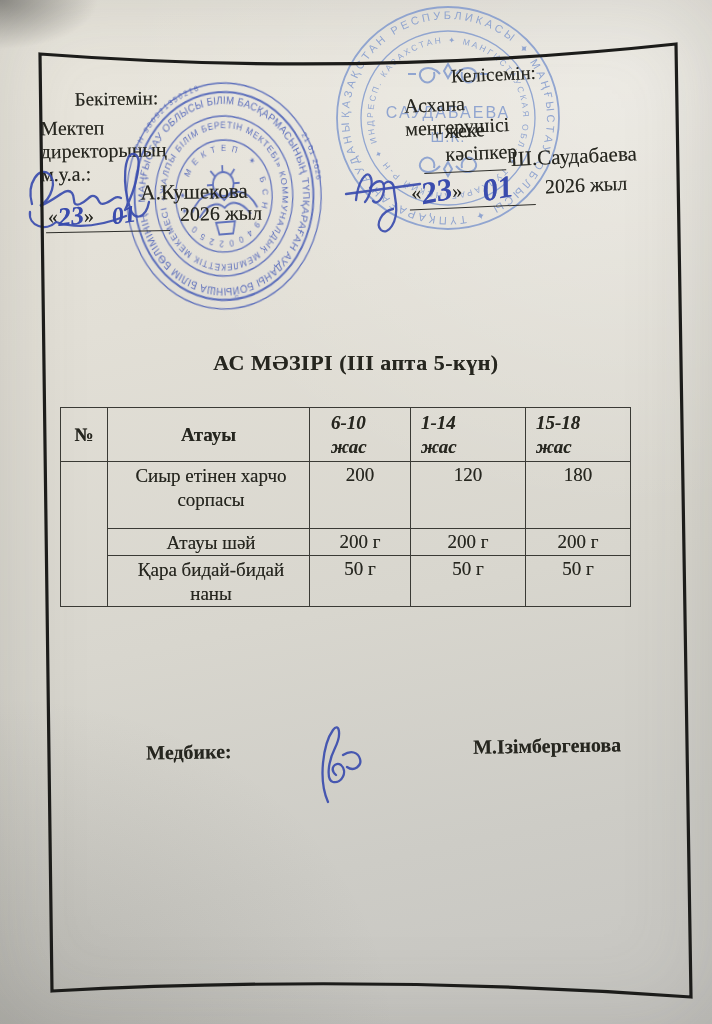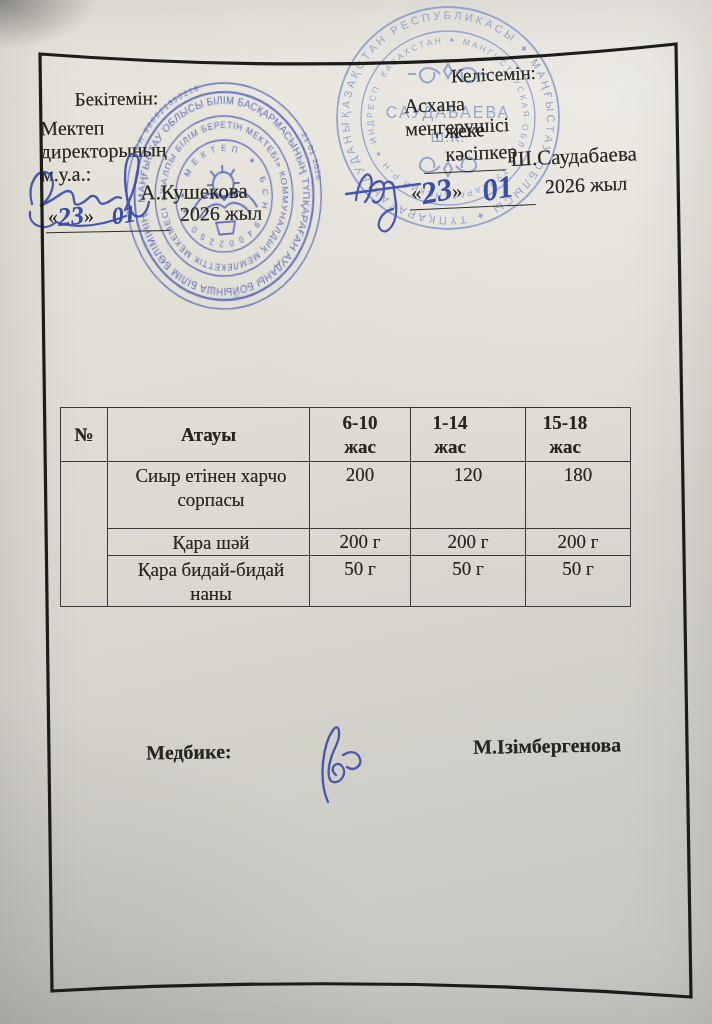--- a/index.html
+++ b/index.html
@@ -41,21 +41,21 @@
          letter-spacing:.5px;z-index:3;}
 
   
   .menu{position:absolute;left:60px;top:407px;z-index:3;border-collapse:collapse;
         table-layout:fixed;width:570px;font-size:19px;color:#26261f;}
   .menu th,.menu td{border:1.6px solid #3a3a35;overflow:hidden;}
   .menu col.c0{width:47px;} .menu col.c1{width:202px;}
   .menu col.c2{width:101px;} .menu col.c3{width:115px;} .menu col.c4{width:105px;}
   .menu thead tr{height:54px;}
   .menu th{font-weight:bold;vertical-align:middle;text-align:center;}
-  .menu th .agehdr{display:inline-block;width:58px;text-align:center;line-height:1.25;}
+  .menu th .agehdr{display:inline-block;width:58px;text-align:left;line-height:1.25;font-style:italic;}
   .menu th.left{text-align:left;padding-left:10px;}
   .menu tbody td{vertical-align:top;text-align:center;padding-top:2px;}
   .menu tbody td.dish{text-align:center;padding:2px 4px 0 9px;line-height:1.25;}
   .r1{height:67px;} .r2{height:27px;} .r3{height:46px;}
 
   
   .footer-row{left:0;top:0;z-index:3;transform:rotate(-1deg);}
   .bold{font-weight:bold;}
 </style>
 </head>
@@ -160,20 +160,21 @@
     <path d="M14,52 C16,34 24,22 28,28 C32,34 28,48 23,54"></path>
     <path d="M28,40 C34,32 42,30 42,40 C42,50 35,58 31,53"></path>
     <path d="M42,36 C46,32 52,33 52,42 L54,56 C56,74 46,88 39,82 C33,76 40,63 51,61"></path>
     <path d="M4,46 L78,36"></path>
   </svg>
   <svg class="sig" style="left:298px;top:722px;" width="72" height="88" viewBox="0 0 72 88">
     <path d="M30,80 C20,58 25,22 35,8 C41,0 44,12 37,26 C30,40 28,58 35,60 C44,62 50,49 43,43 C37,39 31,47 38,53"></path>
     <path d="M45,33 C53,28 60,30 62,37 C64,44 56,50 49,45"></path>
   </svg>
 
+  <div class="abs title doc-text">АС МӘЗІРІ  (ІІІ апта 5-күн)</div>
 
   <table class="menu doc-text">
     <colgroup>
       <col class="c0">
         <col class="c1">
         <col class="c2">
         <col class="c3">
         <col class="c4">
     </colgroup>
     <thead>
@@ -187,21 +188,21 @@
     </thead>
     <tbody>
       <tr class="r1">
         <td rowspan="3"></td>
         <td class="dish">Сиыр етінен харчо сорпасы</td>
         <td>200</td>
         <td>120</td>
         <td>180</td>
       </tr>
       <tr class="r2">
-        <td class="dish">Қара шәй</td>
+        <td class="dish">Атауы шәй</td>
         <td>200 г</td>
         <td>200 г</td>
         <td>200 г</td>
       </tr>
       <tr class="r3">
         <td class="dish">Қара бидай-бидай наны</td>
         <td>50 г</td>
         <td>50 г</td>
         <td>50 г</td>
       </tr>

